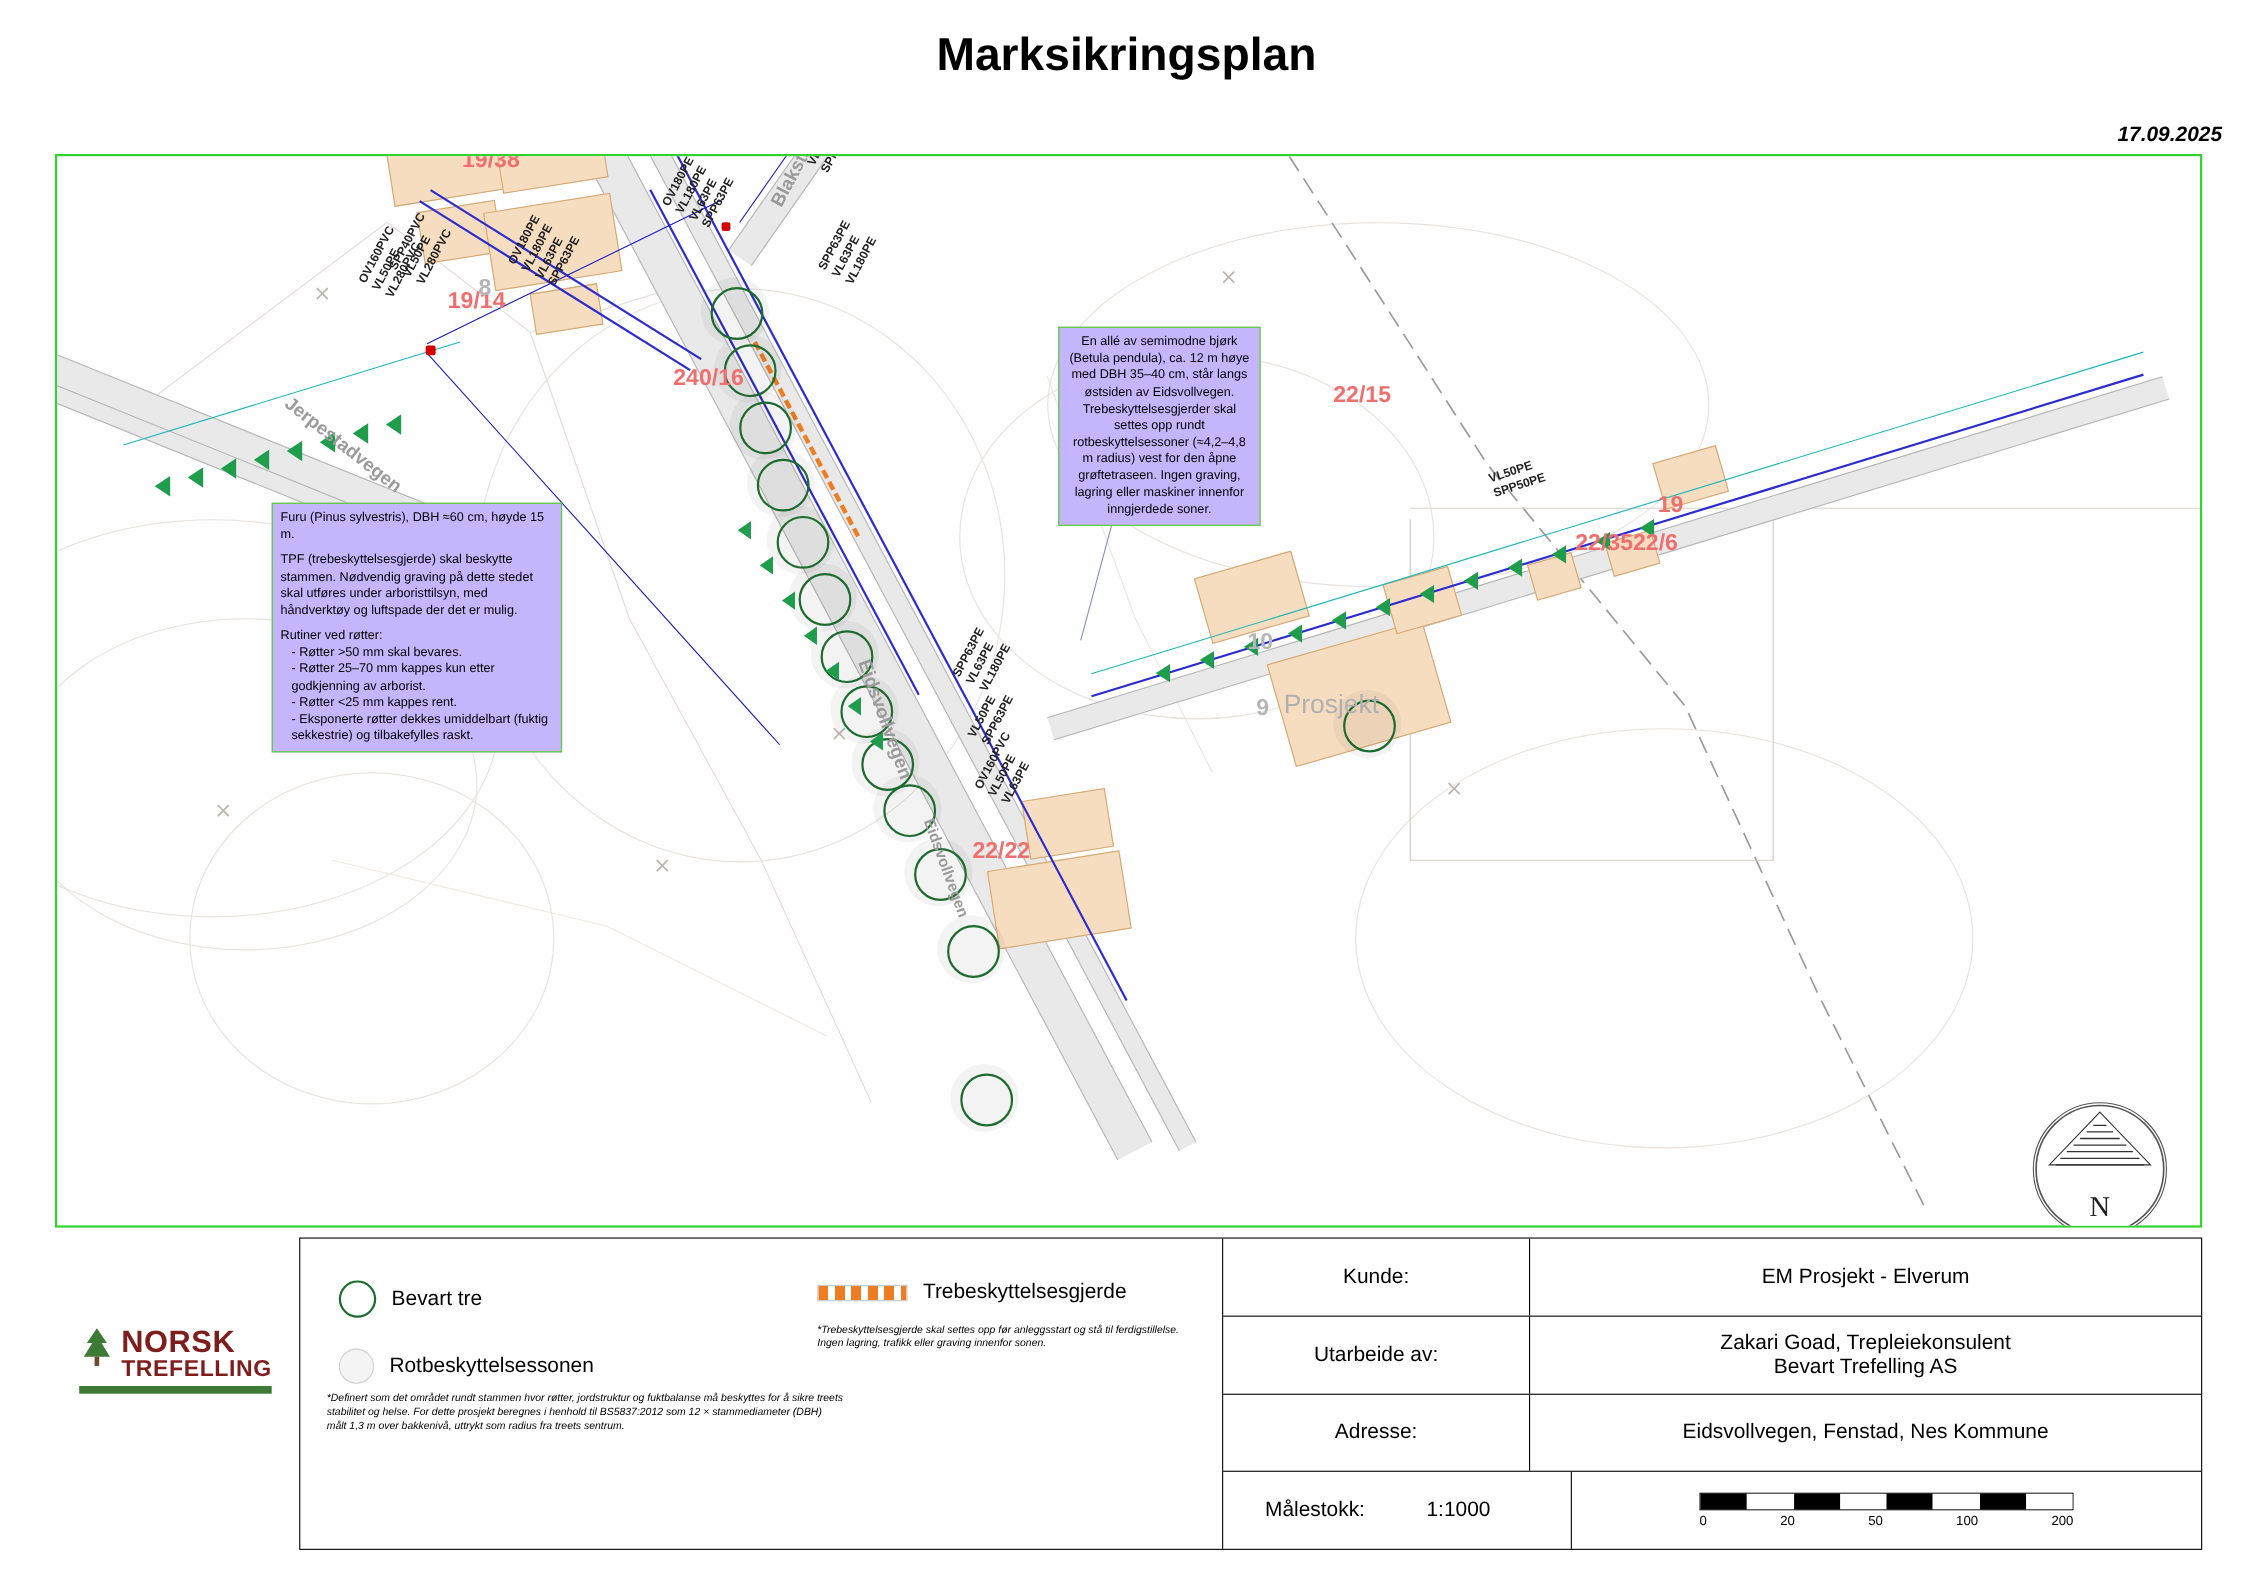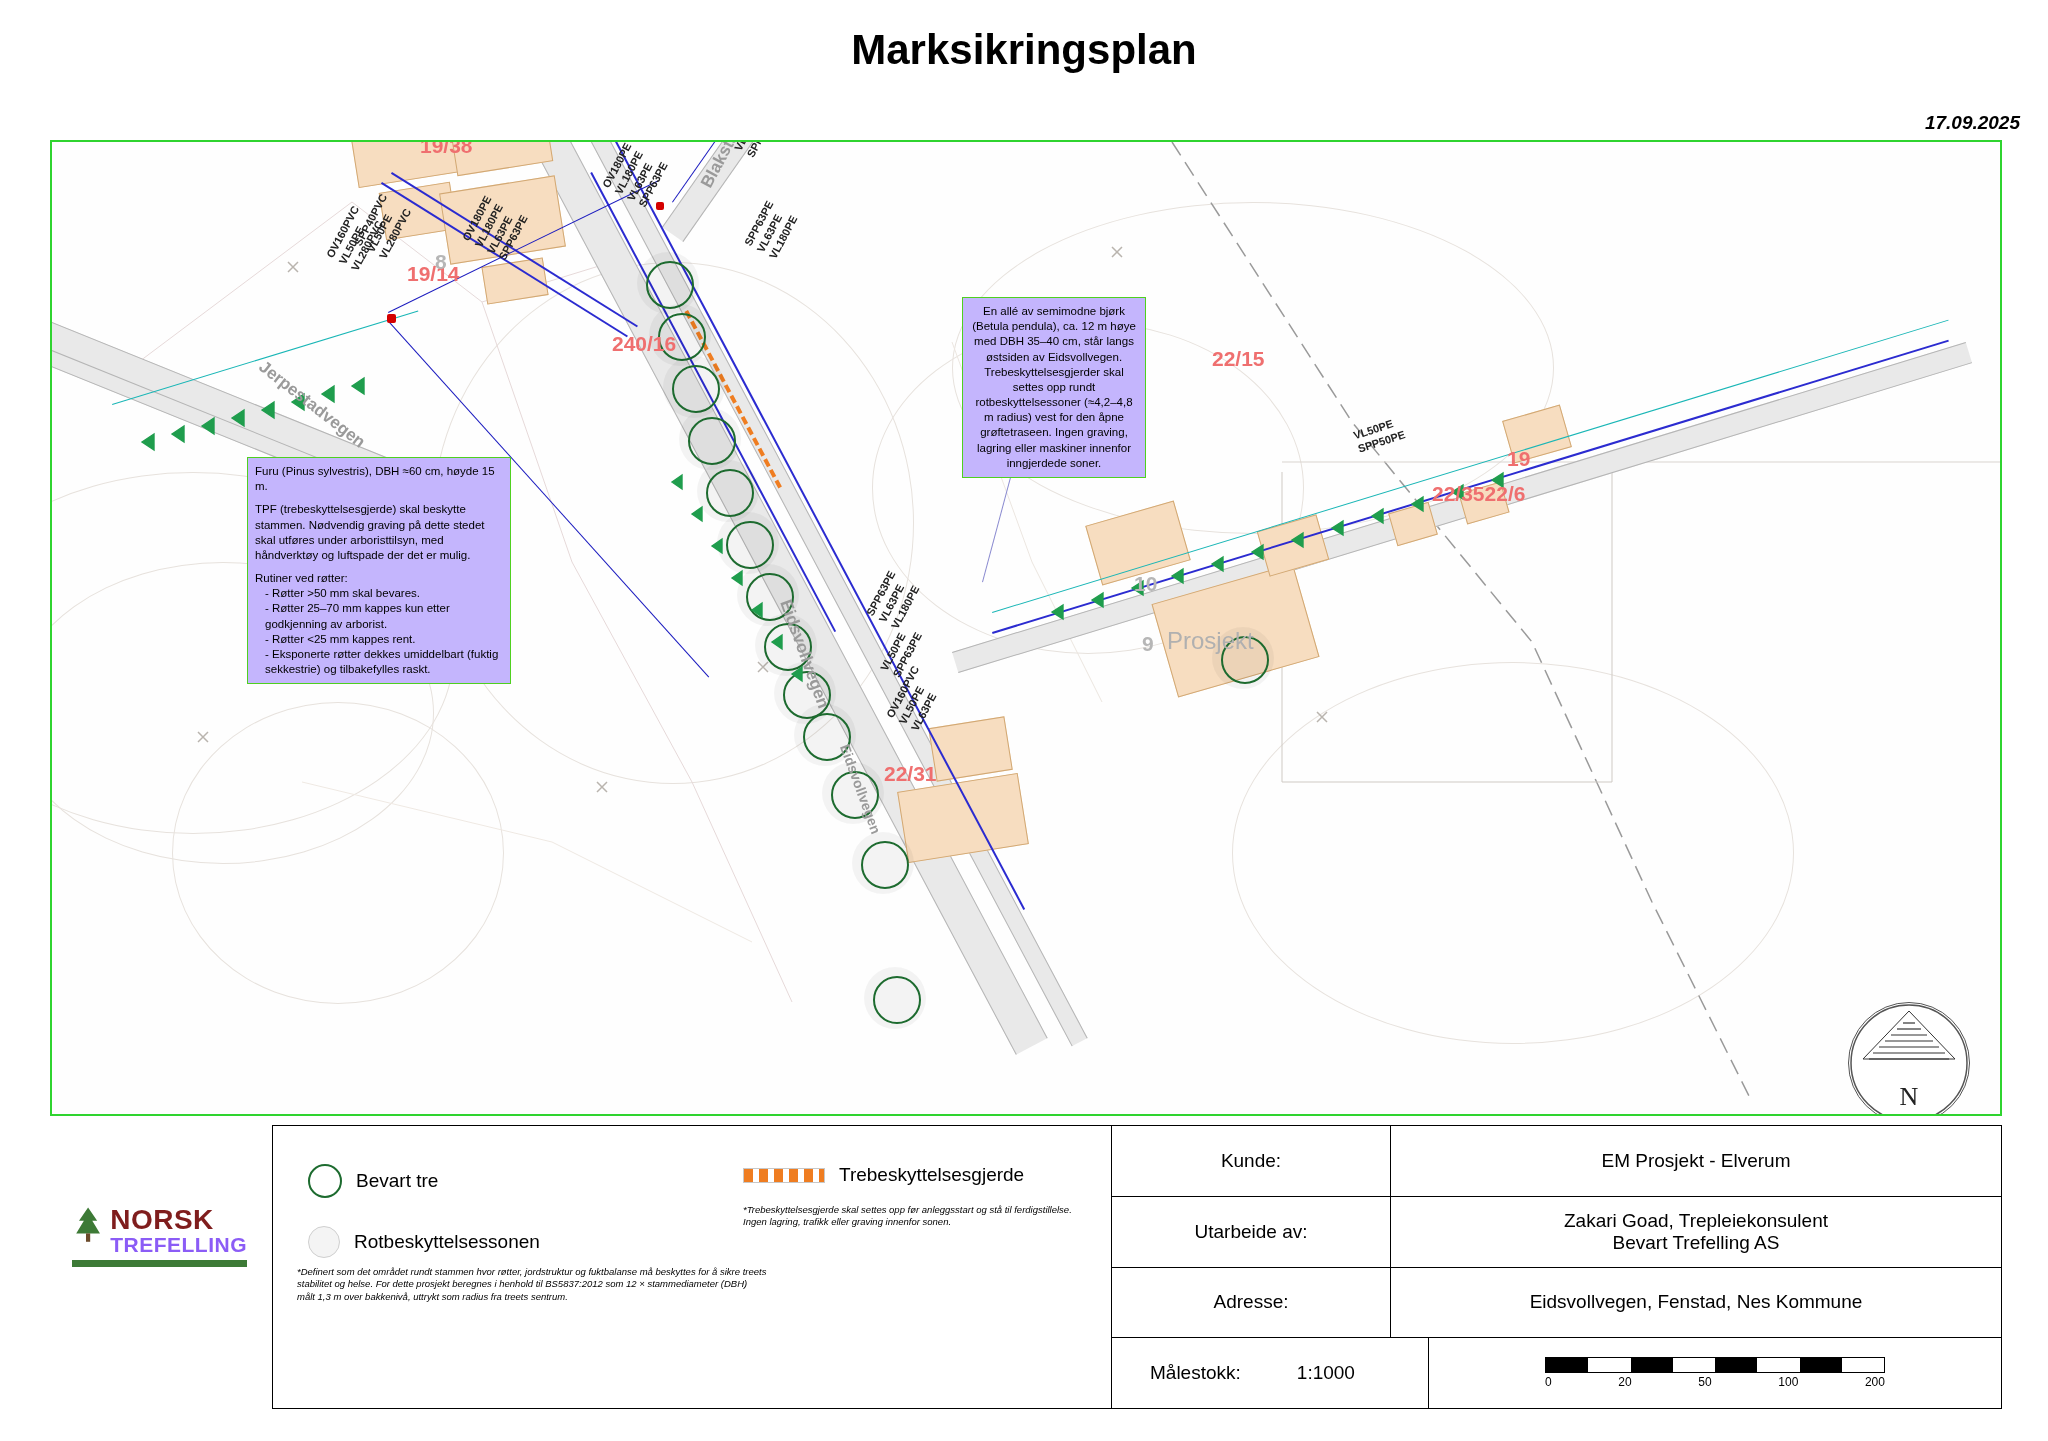--- a/index.html
+++ b/index.html
@@ -98,21 +98,21 @@
   .scalebar .bar span{flex:1;}
   .scalebar .bar .b{background:#000;}
   .scalebar .bar .w{background:#fff;}
   .scalebar .ticks{display:flex;justify-content:space-between;font-size:12px;margin-top:2px;}
 
   
   .logo{position:absolute;left:72px;top:1195px;width:175px;}
   .logo-top{display:flex;align-items:center;}
   .logo-text{margin-left:6px;line-height:1;}
   .logo-norsk{font-size:28px;font-weight:bold;color:#7f1d1d;letter-spacing:0.5px;margin-top:11px;}
-  .logo-tre{font-size:21px;font-weight:bold;color:#8b5cf6;letter-spacing:0.5px;}
+  .logo-tre{font-size:21px;font-weight:bold;color:#7f1d1d;letter-spacing:0.5px;}
   .logo-bar{height:7px;background:#3d7a36;margin-top:5px;}
 </style>
 </head>
 <body>
 
 <div class="title">Marksikringsplan</div>
 <div class="date">17.09.2025</div>
 
 <div class="map-frame">
   <div class="map-inner">
@@ -222,21 +222,21 @@
         <path d="M620,340 l10,-7 l0,14 z M640,372 l10,-7 l0,14 z M660,404 l10,-7 l0,14 z M680,436 l10,-7 l0,14 z M700,468 l10,-7 l0,14 z M720,500 l10,-7 l0,14 z M740,532 l10,-7 l0,14 z" fill="#1f9d4d"></path>
         <path d="M1000,470 l11,-7 l0,14 z M1040,458 l11,-7 l0,14 z M1080,446 l11,-7 l0,14 z M1120,434 l11,-7 l0,14 z M1160,422 l11,-7 l0,14 z M1200,410 l11,-7 l0,14 z M1240,398 l11,-7 l0,14 z M1280,386 l11,-7 l0,14 z M1320,374 l11,-7 l0,14 z M1360,362 l11,-7 l0,14 z M1400,350 l11,-7 l0,14 z M1440,338 l11,-7 l0,14 z" fill="#1f9d4d"></path>
       </g>
     </svg>
 
     <div class="plabel" style="left:368px;top:-8px;">19/38</div>
     <div class="plabel" style="left:355px;top:120px;">19/14</div>
     <div class="plabel" style="left:560px;top:190px;">240/16</div>
     <div class="plabel" style="left:1160px;top:205px;">22/15</div>
     <div class="plabel" style="left:1380px;top:340px;">22/3522/6</div>
-    <div class="plabel" style="left:832px;top:620px;">22/31</div>
+    <div class="plabel" style="left:832px;top:620px;">22/22</div>
     <div class="plabel" style="left:1455px;top:305px;">19</div>
 
     <div class="grayno" style="left:383px;top:108px;">8</div>
     <div class="grayno" style="left:1082px;top:430px;">10</div>
     <div class="grayno" style="left:1090px;top:490px;">9</div>
     <div class="grayname" style="left:1115px;top:485px;">Prosjekt</div>
 
     <div class="rname" style="left:215px;top:215px;transform:rotate(38deg);">Jerpestadvegen</div>
     <div class="rname" style="left:742px;top:455px;transform:rotate(70deg);">Eidsvollvegen</div>
     <div class="rname" style="left:645px;top:40px;transform:rotate(-62deg);">Blakstadvegen Bru</div>

